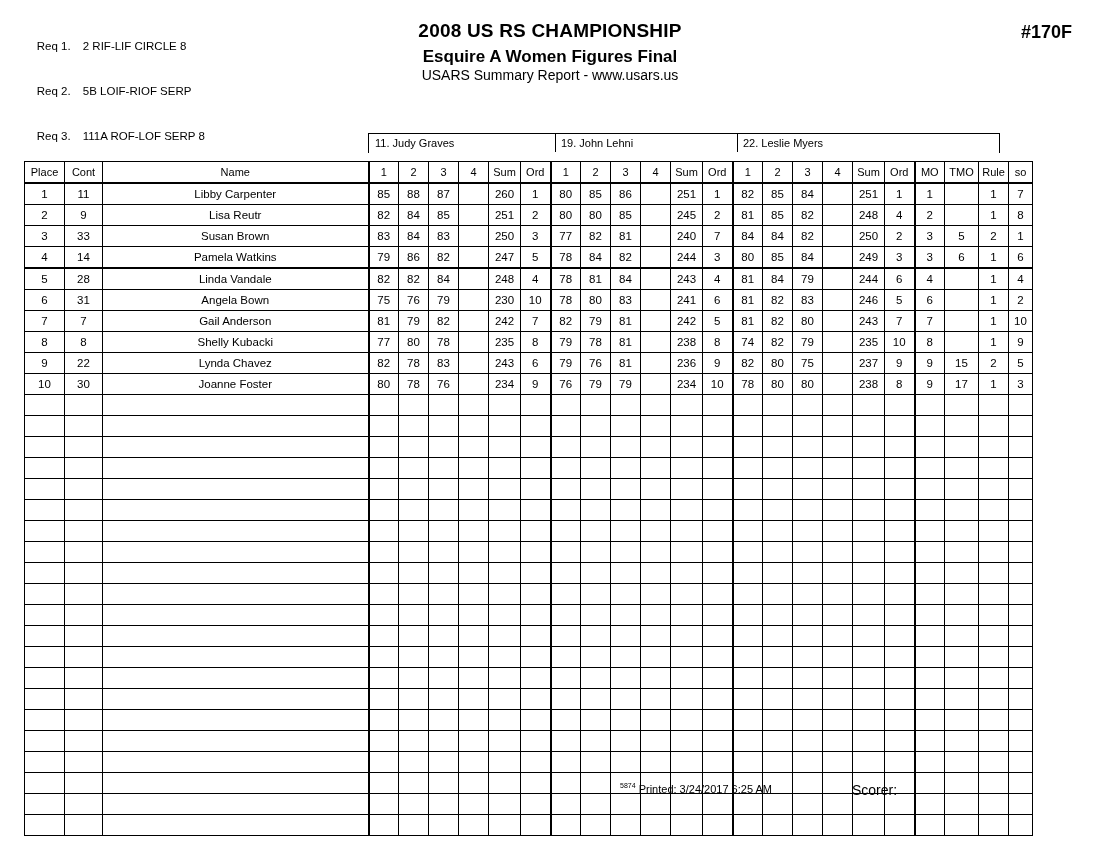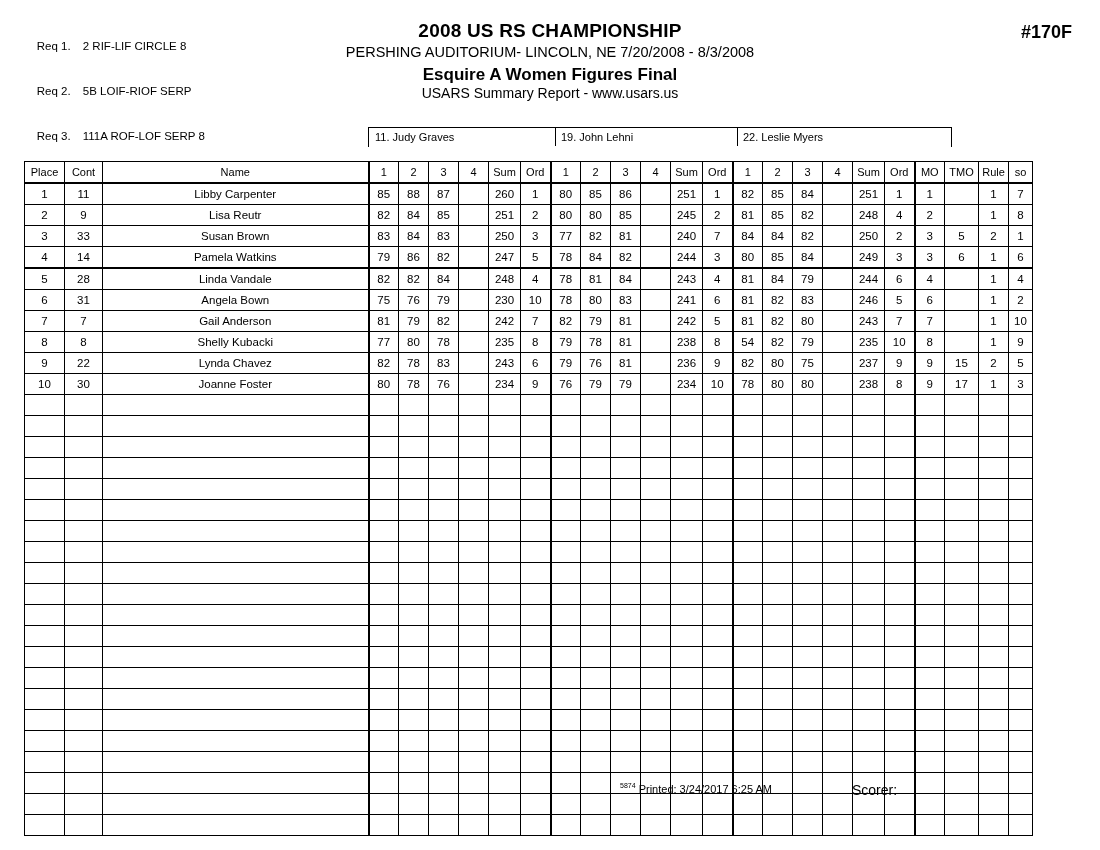--- a/index.html
+++ b/index.html
@@ -58,22 +58,22 @@
     top: 22px;
     font-size: 18px;
     font-weight: bold;
     margin-left: 12px;
   }
 
   
   .judge-band {
     position: absolute;
     left: 368px;
-    top: 127px;
-    width: 584px;
+    top: 133px;
+    width: 632px;
     height: 20px;
     border: 1px solid #000;
     border-bottom: none;
     box-sizing: border-box;
   }
   .judge-band .jcell {
     position: absolute;
     top: 0;
     height: 18px;
     line-height: 19px;
@@ -149,21 +149,20 @@
   <div class="req-line">
     <span class="req-num">Req 2.</span><span>5B LOIF-RIOF SERP</span>
   </div>
   <div class="req-line">
     <span class="req-num">Req 3.</span><span>111A ROF-LOF SERP 8</span>
   </div>
 </div>
 
 <div class="title-block">
   <div class="title-main">2008 US RS CHAMPIONSHIP</div>
-  <div class="title-sub">PERSHING AUDITORIUM- LINCOLN, NE  7/20/2008 - 8/3/2008</div>
   <div class="title-event">Esquire A Women Figures Final</div>
   <div class="title-report">USARS Summary Report - www.usars.us</div>
 </div>
 <div class="doc-code">#170F</div>
 
 <div class="judge-band">
   <div class="jcell" style="left:0; width:186px;">11.  Judy Graves</div>
   <div class="jsep" style="left:186px;"></div>
   <div class="jcell" style="left:186px; width:182px;">19.  John Lehni</div>
   <div class="jsep" style="left:368px;"></div>
@@ -430,21 +429,21 @@
         <td>78</td>
         <td></td>
         <td>235</td>
         <td class="gr b">8</td>
         <td class="gl">79</td>
         <td>78</td>
         <td>81</td>
         <td></td>
         <td>238</td>
         <td class="gr b">8</td>
-        <td class="gl">54</td>
+        <td class="gl">74</td>
         <td>82</td>
         <td>79</td>
         <td></td>
         <td>235</td>
         <td class="gr b">10</td>
         <td>8</td>
         <td></td>
         <td>1</td>
         <td>9</td>
       </tr>

